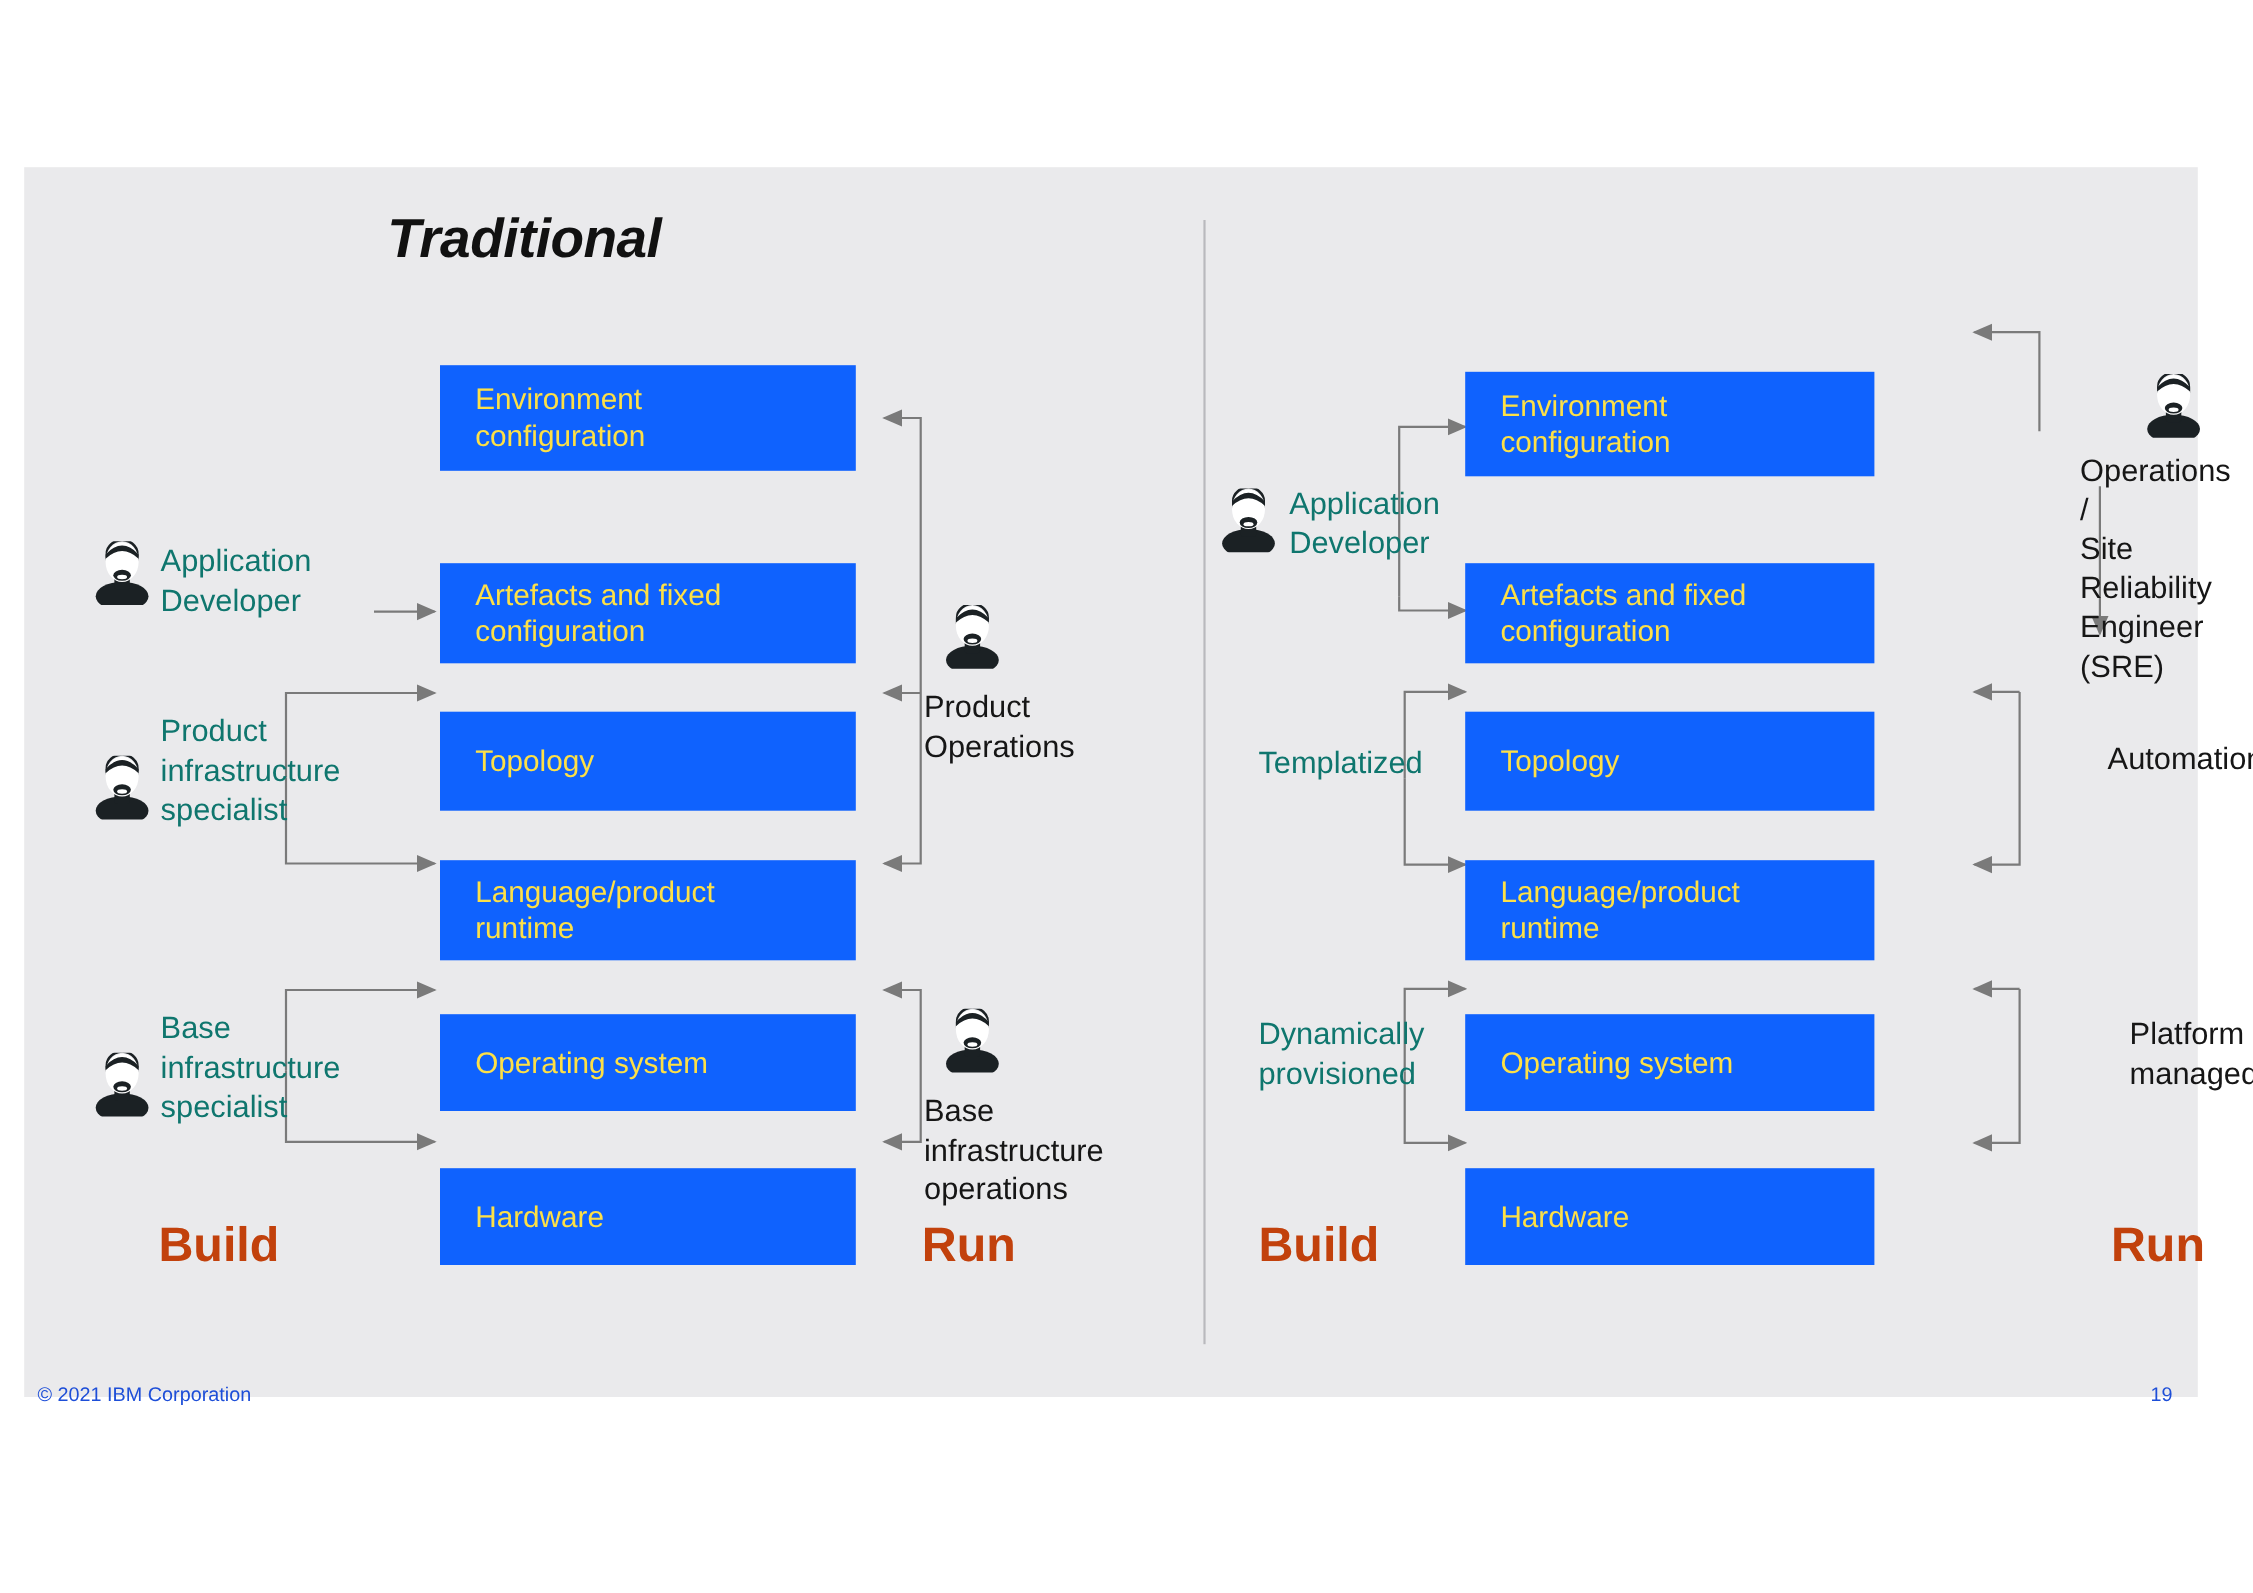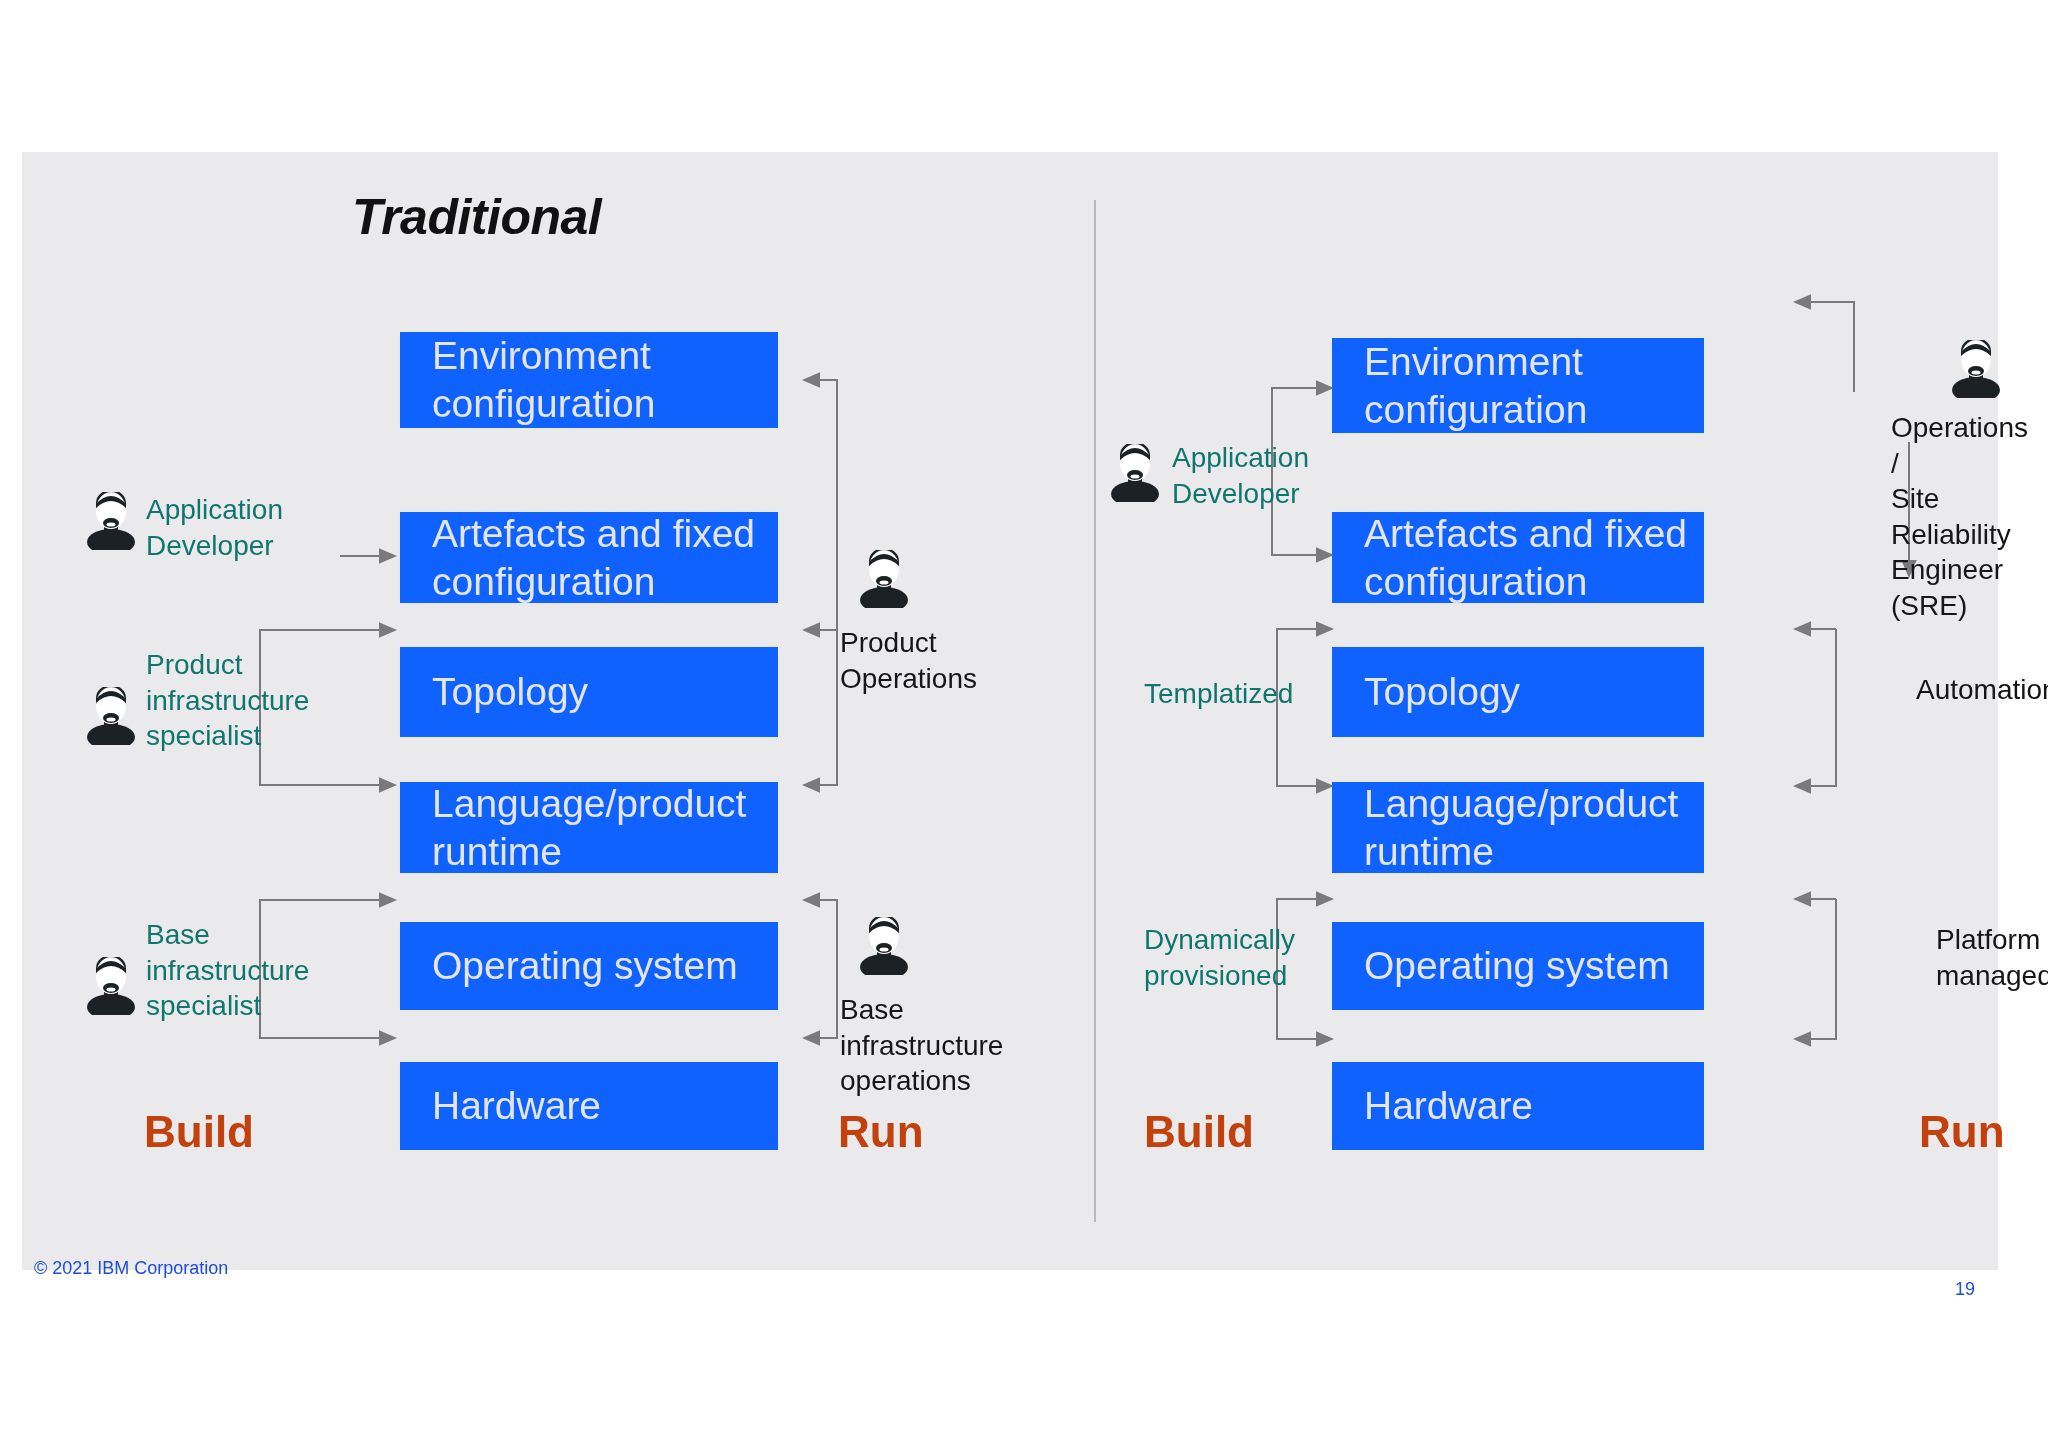--- a/index.html
+++ b/index.html
@@ -6,30 +6,30 @@
   body{width:2048px;height:1448px;font-family:"Liberation Sans",sans-serif;}
   .slide{position:absolute;left:22px;top:152px;width:1976px;height:1118px;background:#eaeaec;}
   .panel{position:absolute;top:0;height:100%;}
   #left-panel{left:0;width:1050px;}
   #right-panel{left:1072px;width:904px;}
   .divider{position:absolute;left:1072px;top:48px;width:2px;height:1022px;background:#b9b9bd;}
   .title{position:absolute;font-family:"Liberation Sans Narrow","Liberation Sans",sans-serif;
          font-weight:bold;font-size:50px;color:#111111;letter-spacing:-0.5px;white-space:nowrap;font-style:italic;}
   #title-traditional{left:460px;top:198px;}
   #title-cloudnative{left:1432px;top:201px;}
-  .box{position:absolute;background:#0f62fe;color:#e5e5e5;font-size:39px;line-height:1.22;
+  .box{position:absolute;background:#0f62fe;color:#fde047;font-size:27px;line-height:1.22;
        display:flex;align-items:center;padding-left:32px;box-sizing:border-box;}
   .box span{display:block;}
   .plabel{position:absolute;font-size:28px;color:#0f766e;line-height:1.27;white-space:pre-line;}
   .runlabel{position:absolute;font-size:28px;color:#161616;line-height:1.27;white-space:pre-line;}
   .br{position:absolute;font-family:"Liberation Sans Narrow","Liberation Sans",sans-serif;
       font-weight:bold;font-size:44px;color:#c2410c;white-space:nowrap;}
   .footer{position:absolute;font-size:18px;color:#1d4ed8;}
   #copyright{left:34px;top:1258px;}
-  #pagenum{left:1955px;top:1258px;margin-top:21px;}
+  #pagenum{left:1955px;top:1258px;}
   svg.ov{position:absolute;left:0;top:0;width:1976px;height:1118px;pointer-events:none;}
   .person{position:absolute;width:54px;height:58px;}
 </style>
 </head>
 <body>
 
 <div class="slide">
 
   <svg class="ov" viewBox="0 0 1976 1118">
     <defs>

